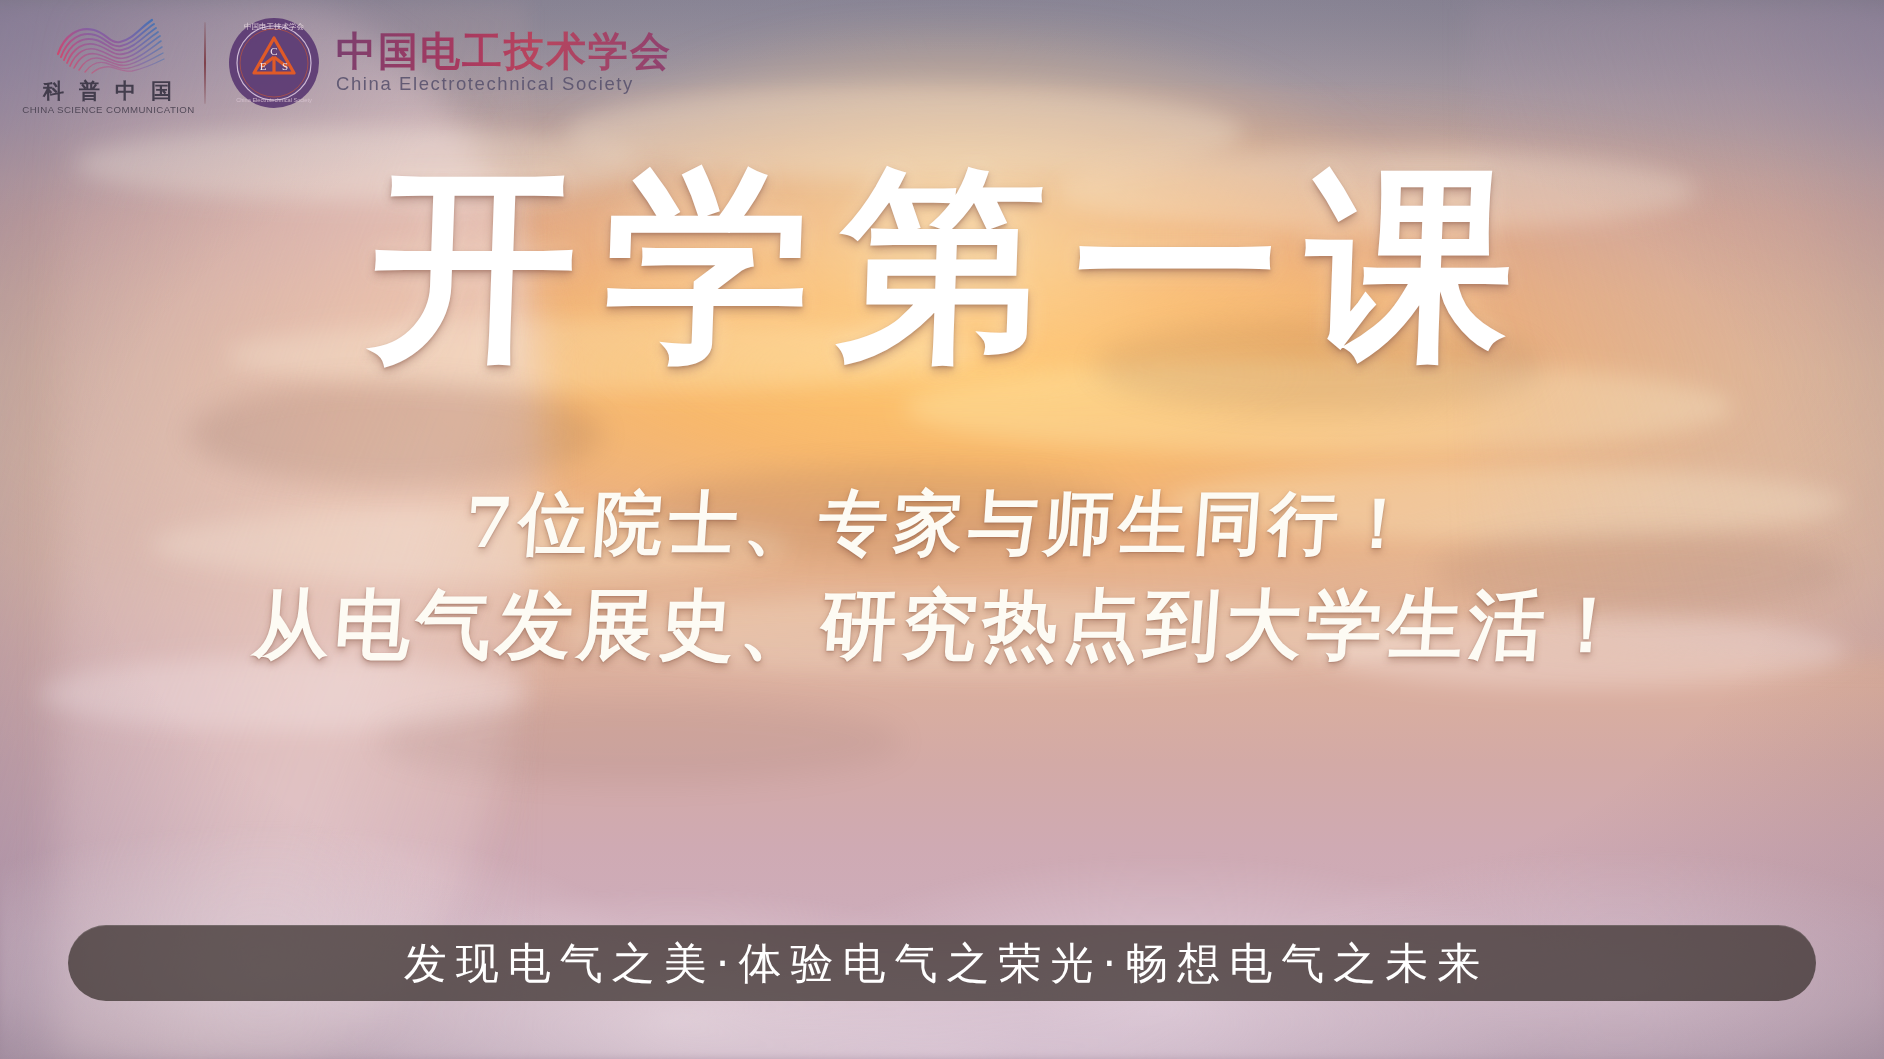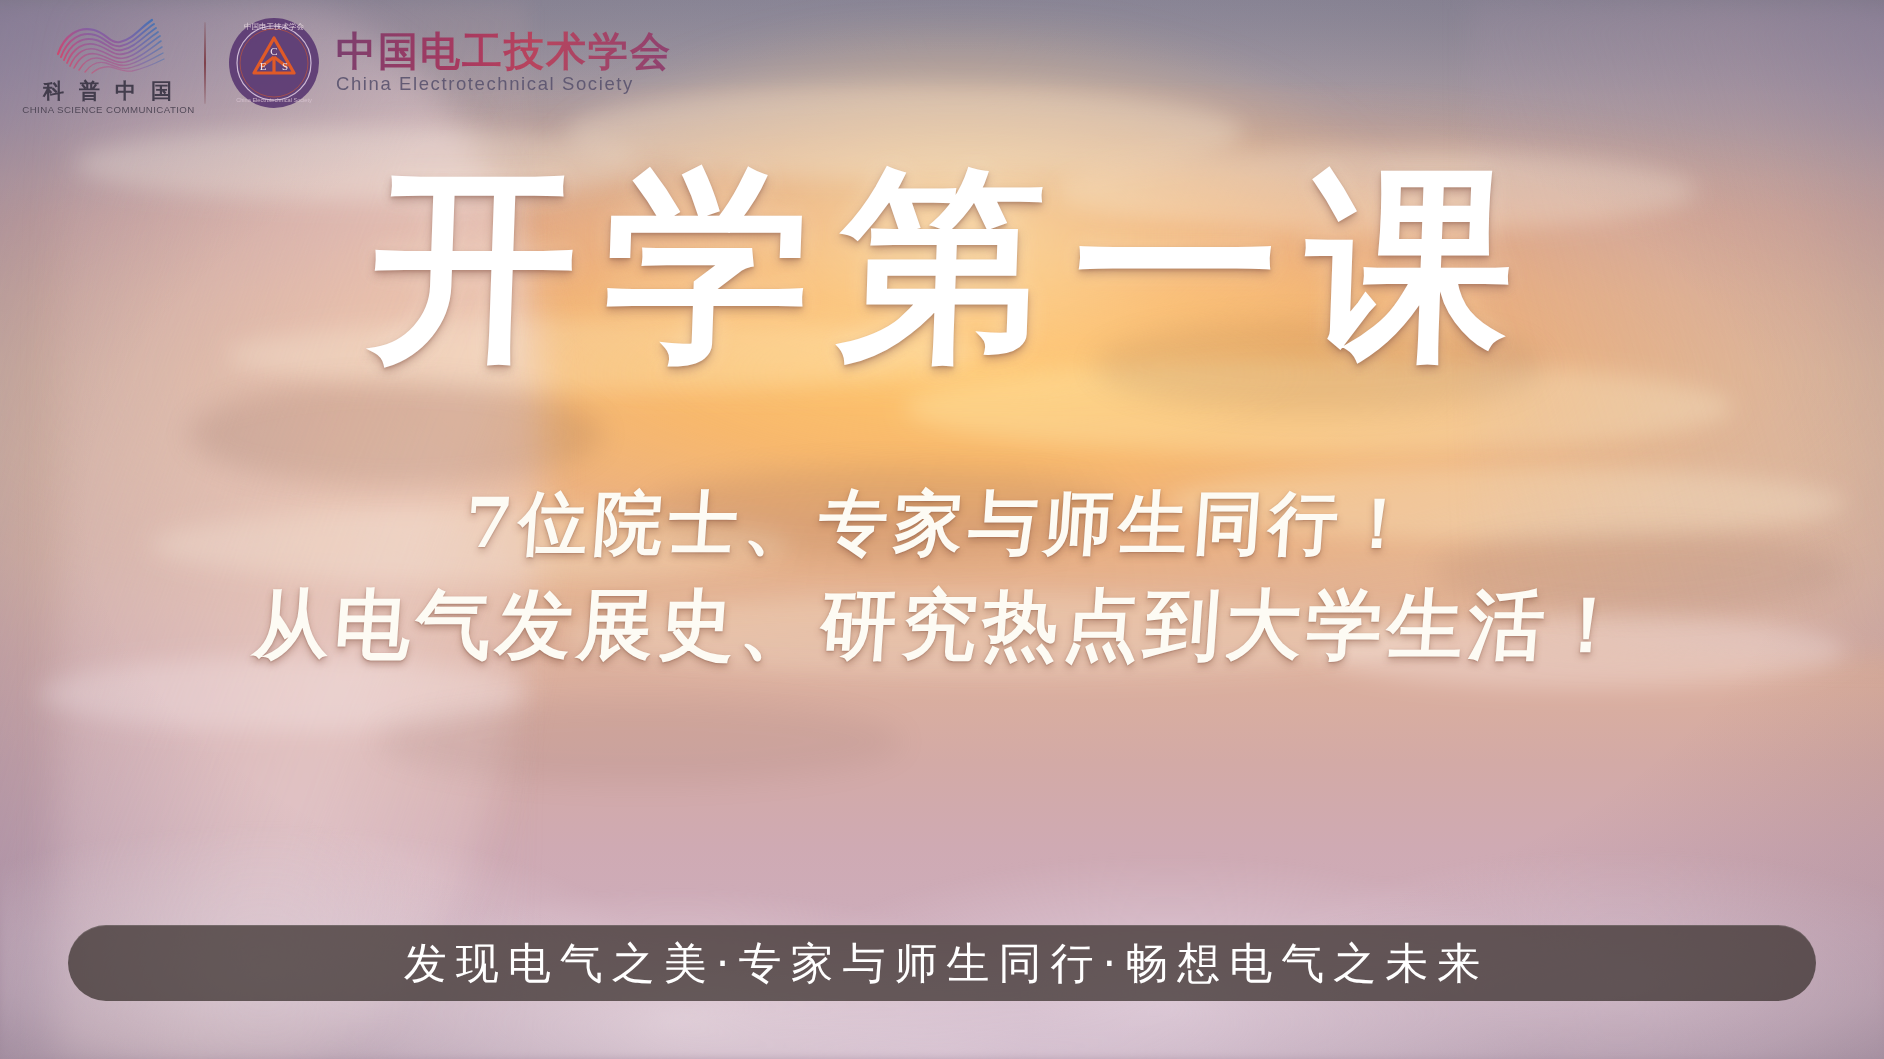--- a/index.html
+++ b/index.html
@@ -418,16 +418,16 @@
   <div class="title-wrap">
     <div class="main-title">开学第一课</div>
   </div>
 
   <div class="sub-wrap">
     <div class="sub-line sub-line-1">7位院士、专家与师生同行！</div>
     <div class="sub-line sub-line-2">从电气发展史、研究热点到大学生活！</div>
   </div>
 
   <div class="banner">
-    <div class="banner-text">发现电气之美·专家与师生同行·畅想电气之未来</div>
+    <div class="banner-text">发现电气之美·体验电气之荣光·畅想电气之未来</div>
   </div>
 
 </div>
 
 </body></html>

